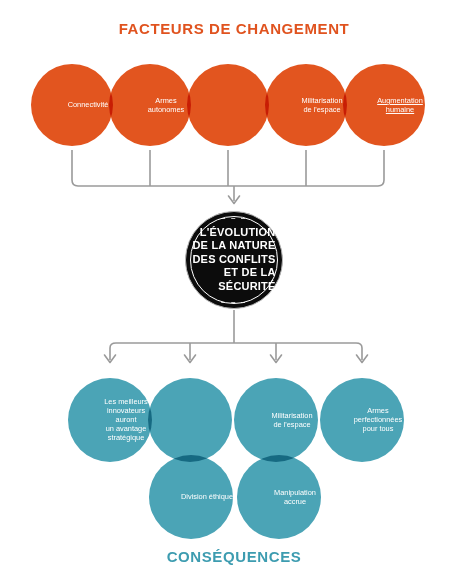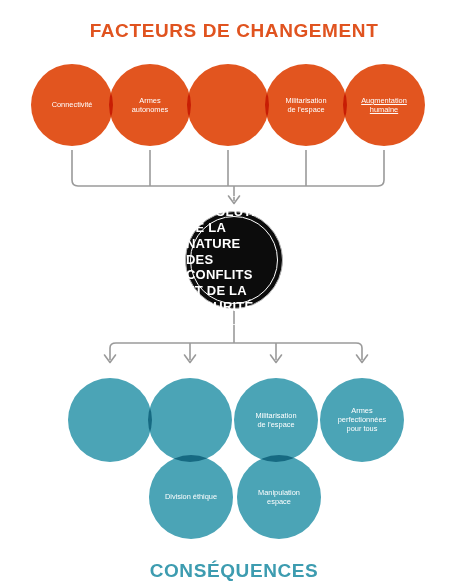--- a/index.html
+++ b/index.html
@@ -20,32 +20,31 @@
     background: #ffffff;
   }
 
   
   .section-title {
     position: absolute;
     left: 0;
     width: 468px;
     text-align: center;
     font-weight: bold;
-    font-size: 19px;
+    font-size: 15px;
     letter-spacing: 0.6px;
     white-space: nowrap;
   }
   #title-top {
     top: 20px;
     color: #e0531f;
   }
   #title-bottom {
     top: 548px;
     color: #3d9cb0;
-    margin-top: 12px;
   }
 
   
   .circle-layer {
     position: absolute;
     left: 0;
     top: 0;
     width: 468px;
     height: 581px;
     isolation: isolate;
@@ -72,21 +71,21 @@
   .bubble.teal {
     background: #4ba4b6;
     width: 84px;
     height: 84px;
     font-size: 7.4px;
   }
 
   
   .labels-layer {
     position: absolute;
-    left: 0;
+    left: 16px;
     top: 0;
     width: 388px;
     height: 581px;
     pointer-events: none;
   }
   .bubble-text {
     position: absolute;
     width: 86px;
     text-align: center;
     color: #ffffff;
@@ -125,23 +124,23 @@
     width: 100%;
     height: 100%;
     display: flex;
     flex-direction: column;
     align-items: center;
     justify-content: center;
     color: #ffffff;
   }
   #center-text {
     font-weight: bold;
-    font-size: 13px;
+    font-size: 11px;
     line-height: 1.22;
-    text-align: left;
+    text-align: right;
     letter-spacing: 0.2px;
     white-space: pre-line;
   }
   .center-dash {
     font-size: 8px;
     letter-spacing: 1.6px;
     line-height: 1;
     color: #ffffff;
     font-weight: bold;
   }
@@ -208,28 +207,33 @@
     </div>
 
   <div class="labels-layer" id="circle-labels">
       <div class="bubble-text" style="left: 72px; top: 105px;">Connectivité</div>
       <div class="bubble-text" style="left: 150px; top: 105px;">Armes
 autonomes</div>
       <div class="bubble-text" style="left: 306px; top: 105px;">Militarisation
 de l'espace</div>
       <div class="bubble-text" style="left: 384px; top: 105px; text-decoration: underline;">Augmentation
 humaine</div>
+      <div class="bubble-text" style="left: 110px; top: 420px;">Les meilleurs
+innovateurs
+auront
+un avantage
+stratégique</div>
       <div class="bubble-text" style="left: 276px; top: 420px;">Militarisation
 de l'espace</div>
       <div class="bubble-text" style="left: 362px; top: 420px;">Armes
 perfectionnées
 pour tous</div>
       <div class="bubble-text" style="left: 191px; top: 497px;">Division éthique</div>
       <div class="bubble-text" style="left: 279px; top: 497px;">Manipulation
-espace</div>
+accrue</div>
     </div>
 
   <div id="center-circle">
     <div id="center-ring"></div>
     <div id="center-inner">
       <div class="center-dash" id="dash-top">– – –</div>
       <div id="center-text">L'ÉVOLUTION
 DE LA NATURE
 DES CONFLITS
 ET DE LA

